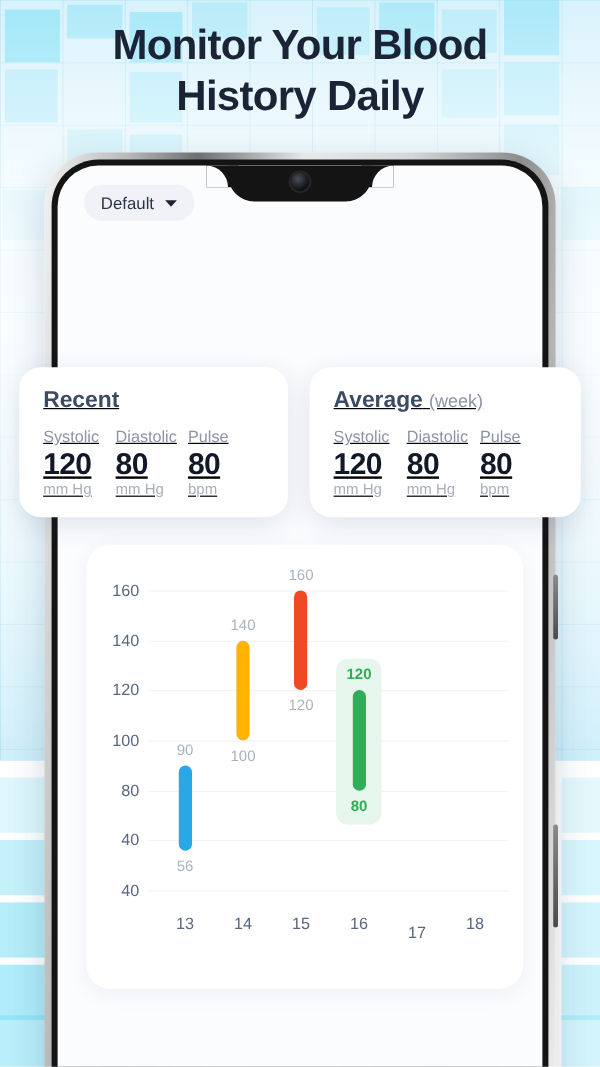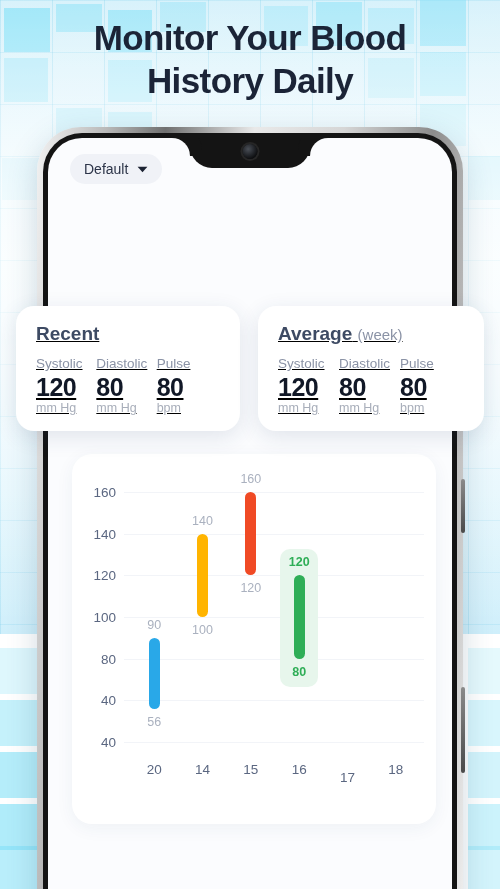--- a/index.html
+++ b/index.html
@@ -263,21 +263,21 @@
               <div class="bar" style="left: 125px; top: 79.6667px; height: 83.3333px; background: rgb(255, 180, 0);"></div>
               <div class="bar-lab" style="left: 130.5px; top: 59.6667px;">140</div>
               <div class="bar-lab" style="left: 130.5px; top: 169px;">100</div>
               <div class="bar" style="left: 173.333px; top: 38px; height: 83.3333px; background: rgb(240, 74, 37);"></div>
               <div class="bar-lab" style="left: 178.833px; top: 18px;">160</div>
               <div class="bar-lab" style="left: 178.833px; top: 127.333px;">120</div>
               <div class="hl" style="left: 208.167px; top: 95.3333px; width: 38px; height: 137.333px;"></div>
               <div class="bar" style="left: 221.667px; top: 121.333px; height: 83.3333px; background: rgb(47, 174, 87);"></div>
               <div class="bar-lab green" style="left: 227.167px; top: 101.333px;">120</div>
               <div class="bar-lab green" style="left: 227.167px; top: 210.667px;">80</div>
-              <div class="xlab" style="left: 82.1667px; top: 308px;">20</div>
+              <div class="xlab" style="left: 82.1667px; top: 308px;">13</div>
               <div class="xlab" style="left: 130.5px; top: 308px;">14</div>
               <div class="xlab" style="left: 178.833px; top: 308px;">15</div>
               <div class="xlab" style="left: 227.167px; top: 308px;">16</div>
               <div class="xlab" style="left: 275.5px; top: 316px;">17</div>
               <div class="xlab" style="left: 323.833px; top: 308px;">18</div>
             </div>
 
         </div>
 
       </div>

